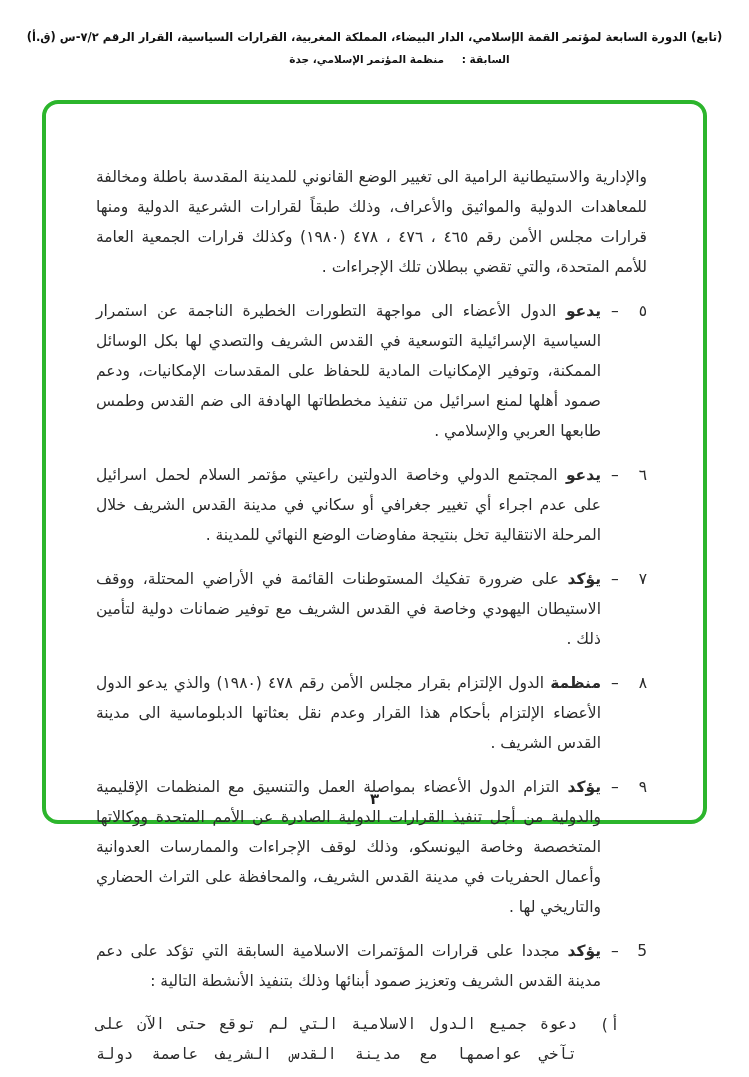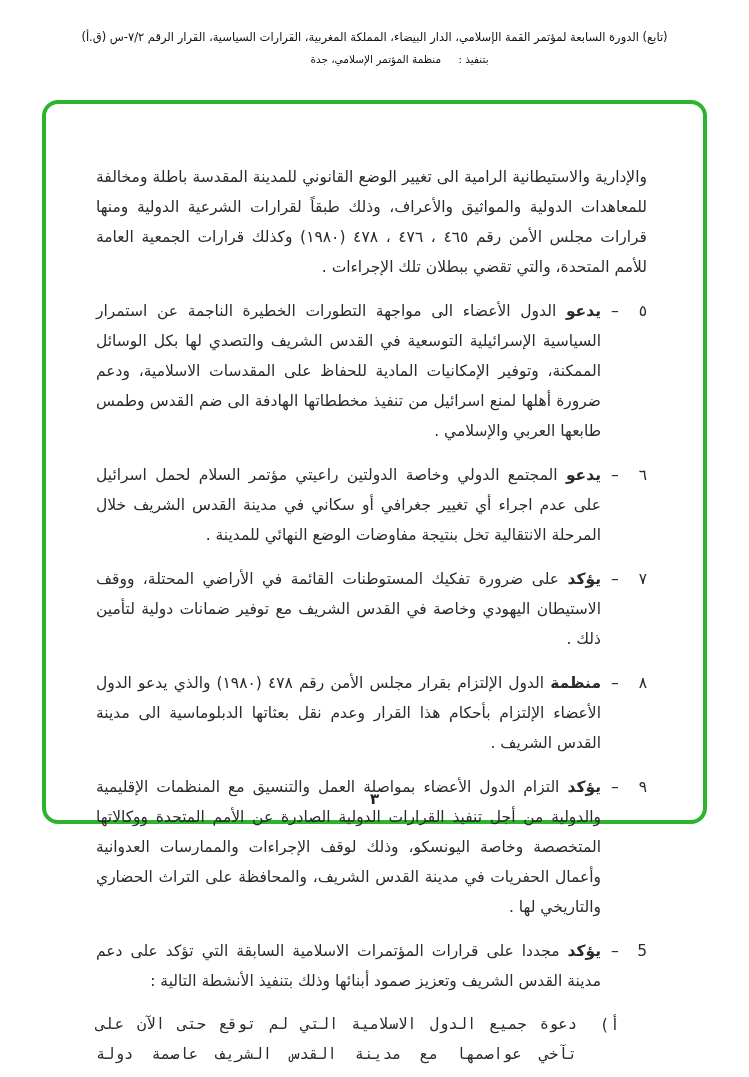--- a/index.html
+++ b/index.html
@@ -9,21 +9,21 @@
     position: relative;
     font-family: "DejaVu Sans", sans-serif;
     color: #242424;
     overflow: hidden;
   }
   .doc-header {
     position: absolute;
     top: 30px; left: 20px; right: 20px;
     direction: rtl;
     text-align: center;
-    font-weight: normal;
+    font-weight: bold;
     color: #111;
   }
   .doc-header .line1 { font-size: 11.5px; letter-spacing: 0.1px; }
   .doc-header .line2 {
     font-size: 10.5px;
     margin-top: 9px;
     transform: translateX(25px);
   }
   .doc-header .line2 .src-label { margin-left: 14px; }
   .green-frame {
@@ -77,38 +77,38 @@
     font-weight: bold;
     color: #1d1d1d;
   }
 </style>
 </head>
 <body>
 
 <header class="doc-header">
   <div class="line1">(تابع) الدورة السابعة لمؤتمر القمة الإسلامي، الدار البيضاء، المملكة المغربية، القرارات السياسية، القرار الرقم ٧/٢-س (ق.أ)</div>
   <div class="line2">
-    <span class="src-label">بتنفيذ :</span>
+    <span class="src-label">السابقة :</span>
     <span class="src-value">منظمة المؤتمر الإسلامي، جدة</span>
   </div>
 </header>
 
 <div class="green-frame">
   <div class="content">
 
     <p class="intro">والإدارية والاستيطانية الرامية الى تغيير الوضع القانوني للمدينة المقدسة باطلة ومخالفة للمعاهدات الدولية والمواثيق والأعراف، وذلك طبقاً لقرارات الشرعية الدولية ومنها قرارات مجلس الأمن رقم ٤٦٥ ، ٤٧٦ ، ٤٧٨ (١٩٨٠) وكذلك قرارات الجمعية العامة للأمم المتحدة، والتي تقضي ببطلان تلك الإجراءات .</p>
 
     <div class="res-item">
       <div class="marker">
         <span class="num">٥</span>
         <span class="dash">–</span>
       </div>
       <div class="body">
         <span class="lead">يدعو</span>
-        <span>الدول الأعضاء الى مواجهة التطورات الخطيرة الناجمة عن استمرار السياسية الإسرائيلية التوسعية في القدس الشريف والتصدي لها بكل الوسائل الممكنة، وتوفير الإمكانيات المادية للحفاظ على المقدسات الاسلامية، ودعم ضرورة أهلها لمنع اسرائيل من تنفيذ مخططاتها الهادفة الى ضم القدس وطمس طابعها العربي والإسلامي .</span>
+        <span>الدول الأعضاء الى مواجهة التطورات الخطيرة الناجمة عن استمرار السياسية الإسرائيلية التوسعية في القدس الشريف والتصدي لها بكل الوسائل الممكنة، وتوفير الإمكانيات المادية للحفاظ على المقدسات الإمكانيات، ودعم صمود أهلها لمنع اسرائيل من تنفيذ مخططاتها الهادفة الى ضم القدس وطمس طابعها العربي والإسلامي .</span>
       </div>
     </div>
 
     <div class="res-item">
       <div class="marker">
         <span class="num">٦</span>
         <span class="dash">–</span>
       </div>
       <div class="body">
         <span class="lead">يدعو</span>

